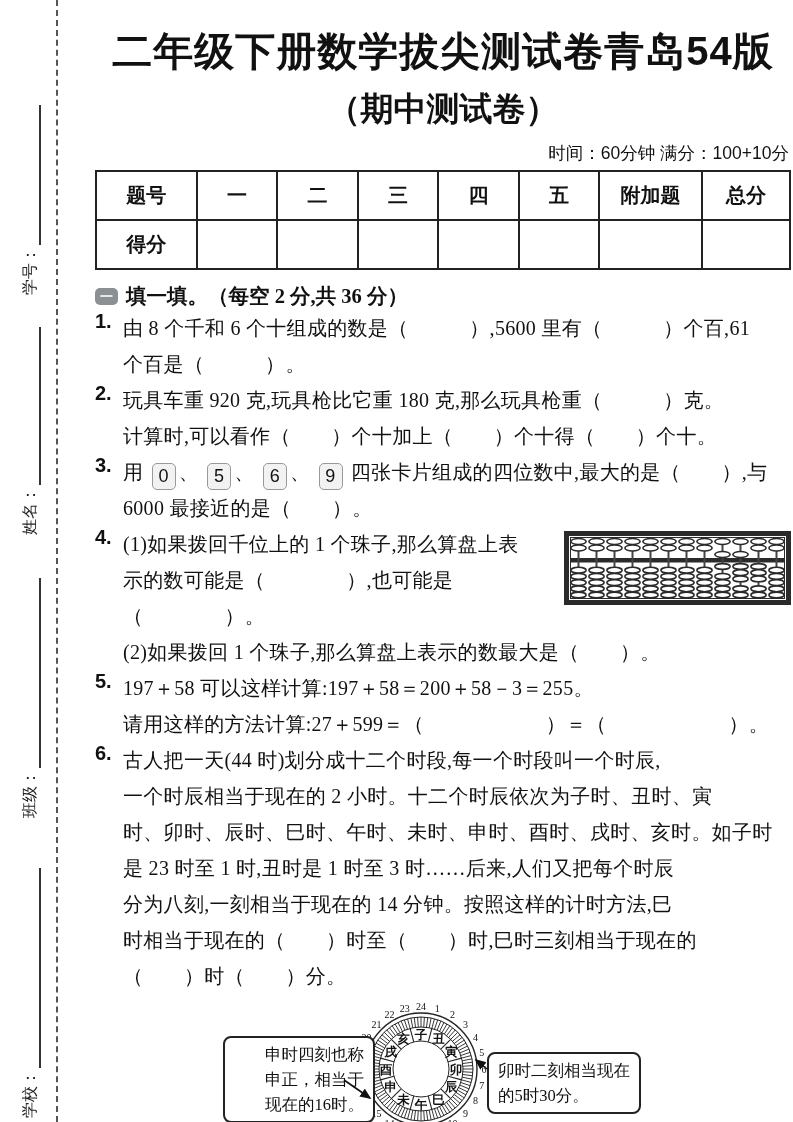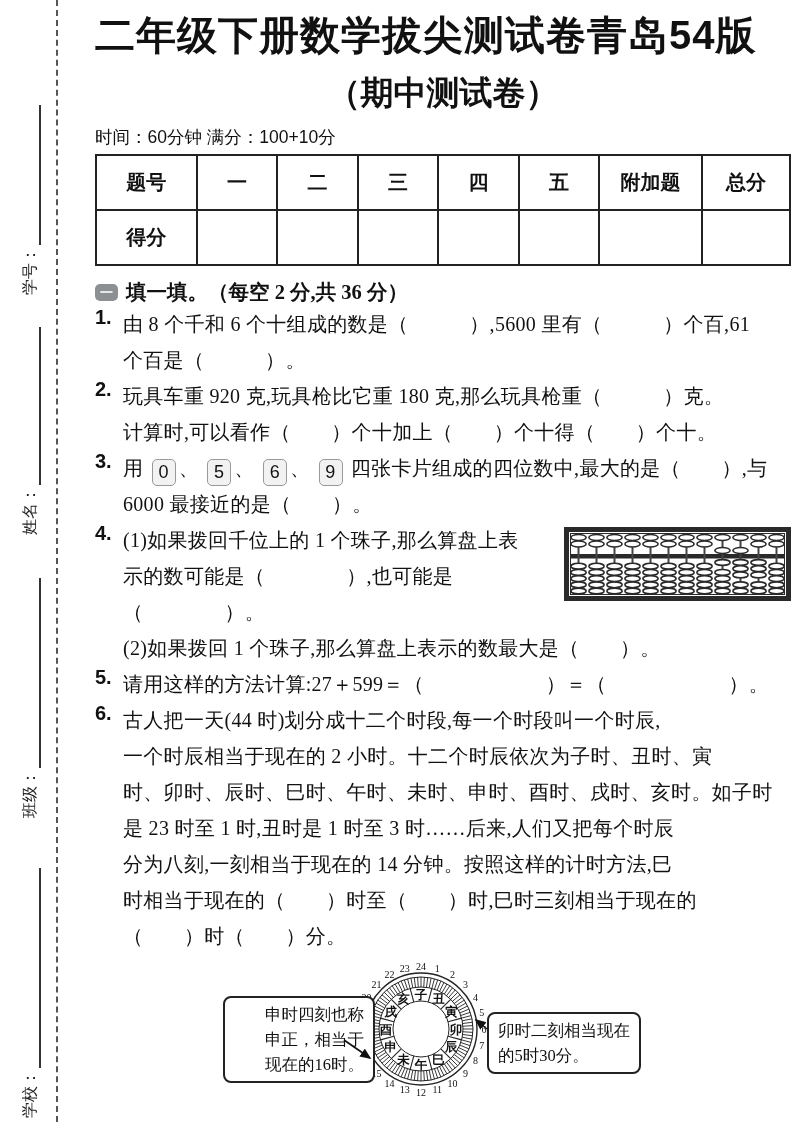--- a/index.html
+++ b/index.html
@@ -15,30 +15,30 @@
     color:#222; display:flex; align-items:flex-end; }
   .m-field .blank { display:inline-block; border-bottom:2px solid #333;
     height:18px; margin-left:2px; }
   .mf1 { top:295px; } .mf1 .blank { width:140px; }
   .mf2 { top:535px; } .mf2 .blank { width:158px; }
   .mf3 { top:818px; } .mf3 .blank { width:190px; }
   .mf4 { top:1118px; } .mf4 .blank { width:200px; }
 
   
   .content { position:absolute; left:95px; top:0; width:696px; }
-  .title { margin-top:12px; text-align:left; font-family:"Liberation Sans",sans-serif;
+  .title { margin-top:28px; text-align:center; font-family:"Liberation Sans",sans-serif;
     font-weight:bold; font-size:40px; letter-spacing:1px; line-height:1.15; }
   .subtitle { margin-top:13px; text-align:center; font-family:"Liberation Sans",sans-serif;
     font-weight:bold; font-size:33px; }
-  .meta { margin-top:9px; text-align:left; font-family:"Liberation Sans",sans-serif;
+  .meta { margin-top:9px; text-align:right; font-family:"Liberation Sans",sans-serif;
     font-size:17.5px; padding-right:2px; }
 
   table.score { margin-top:5px; width:100%; border-collapse:collapse;
     font-family:"Liberation Sans",sans-serif; font-size:20px; }
-  table.score td { border:2px solid #222; text-align:center; height:55px;
+  table.score td { border:2px solid #222; text-align:center; height:49px;
     font-weight:bold; }
   table.score col.c0 { width:14.5%; } table.score col.cn { width:11.6%; }
   table.score col.c6 { width:14.8%; } table.score col.c7 { width:12.7%; }
 
   .section-head { margin-top:12px; font-size:20.5px; font-weight:bold;
     display:flex; align-items:center; }
   .badge { display:inline-flex; align-items:center; justify-content:center;
     width:23px; height:17px; background:#8d9092; border-radius:5px;
     color:#fff; font-size:13px; font-weight:bold; margin-right:8px;
     font-family:"Liberation Sans",sans-serif; line-height:1; }
@@ -266,20 +266,21 @@
           <ellipse cx="212.5" cy="39.2" rx="7.6" ry="2.9" fill="#fff" stroke="#2a2a2a" stroke-width="1.6"></ellipse>
         </svg>
     </div>
     <div class="q-line narrow">(1)如果拨回千位上的 1 个珠子,那么算盘上表</div>
     <div class="q-line narrow">示的数可能是（　　　　）,也可能是（　　　　）。</div>
     <div class="q-line">(2)如果拨回 1 个珠子,那么算盘上表示的数最大是（　　）。</div>
   </div>
 
   <div class="question">
     <span class="q-no">5.</span>
+    <div class="q-line">197＋58 可以这样计算:197＋58＝200＋58－3＝255。</div>
     <div class="q-line">请用这样的方法计算:27＋599＝（　　　　　　）＝（　　　　　　）。</div>
   </div>
 
   <div class="question">
     <span class="q-no">6.</span>
     <div class="q-line">古人把一天(44 时)划分成十二个时段,每一个时段叫一个时辰,</div>
     <div class="q-line">一个时辰相当于现在的 2 小时。十二个时辰依次为子时、丑时、寅</div>
     <div class="q-line">时、卯时、辰时、巳时、午时、未时、申时、酉时、戌时、亥时。如子时</div>
     <div class="q-line">是 23 时至 1 时,丑时是 1 时至 3 时……后来,人们又把每个时辰</div>
     <div class="q-line">分为八刻,一刻相当于现在的 14 分钟。按照这样的计时方法,巳</div>

